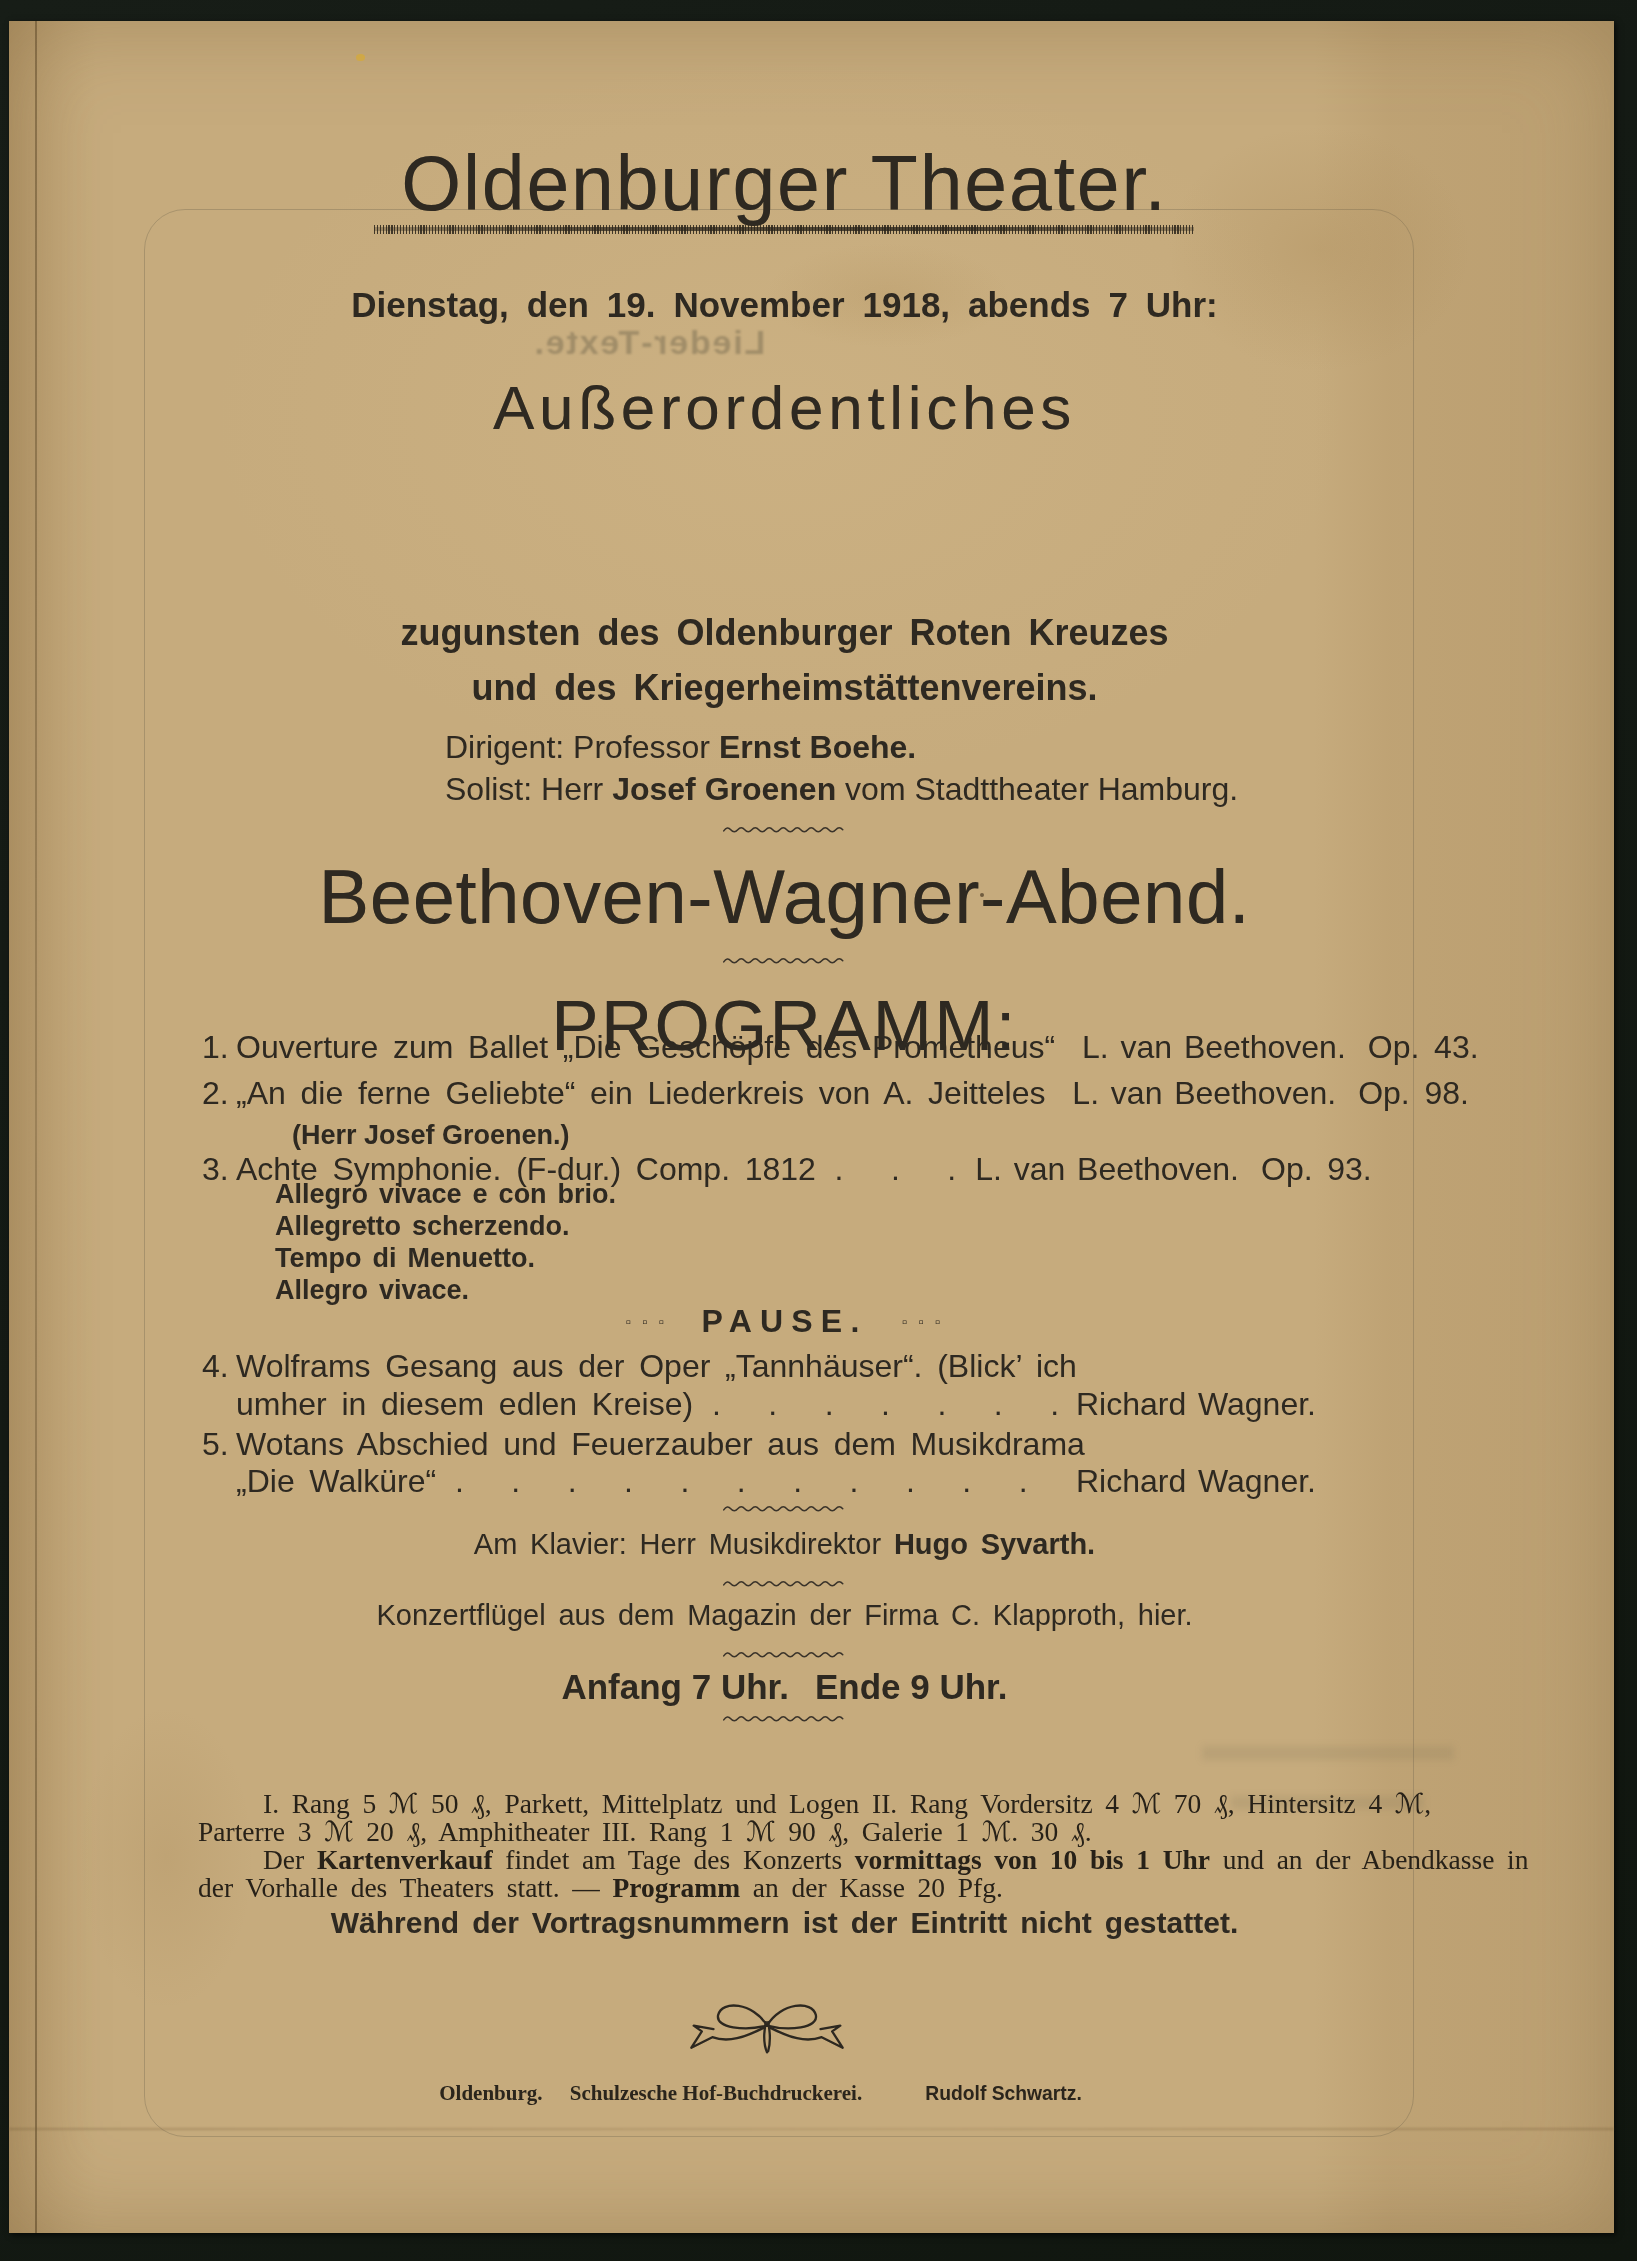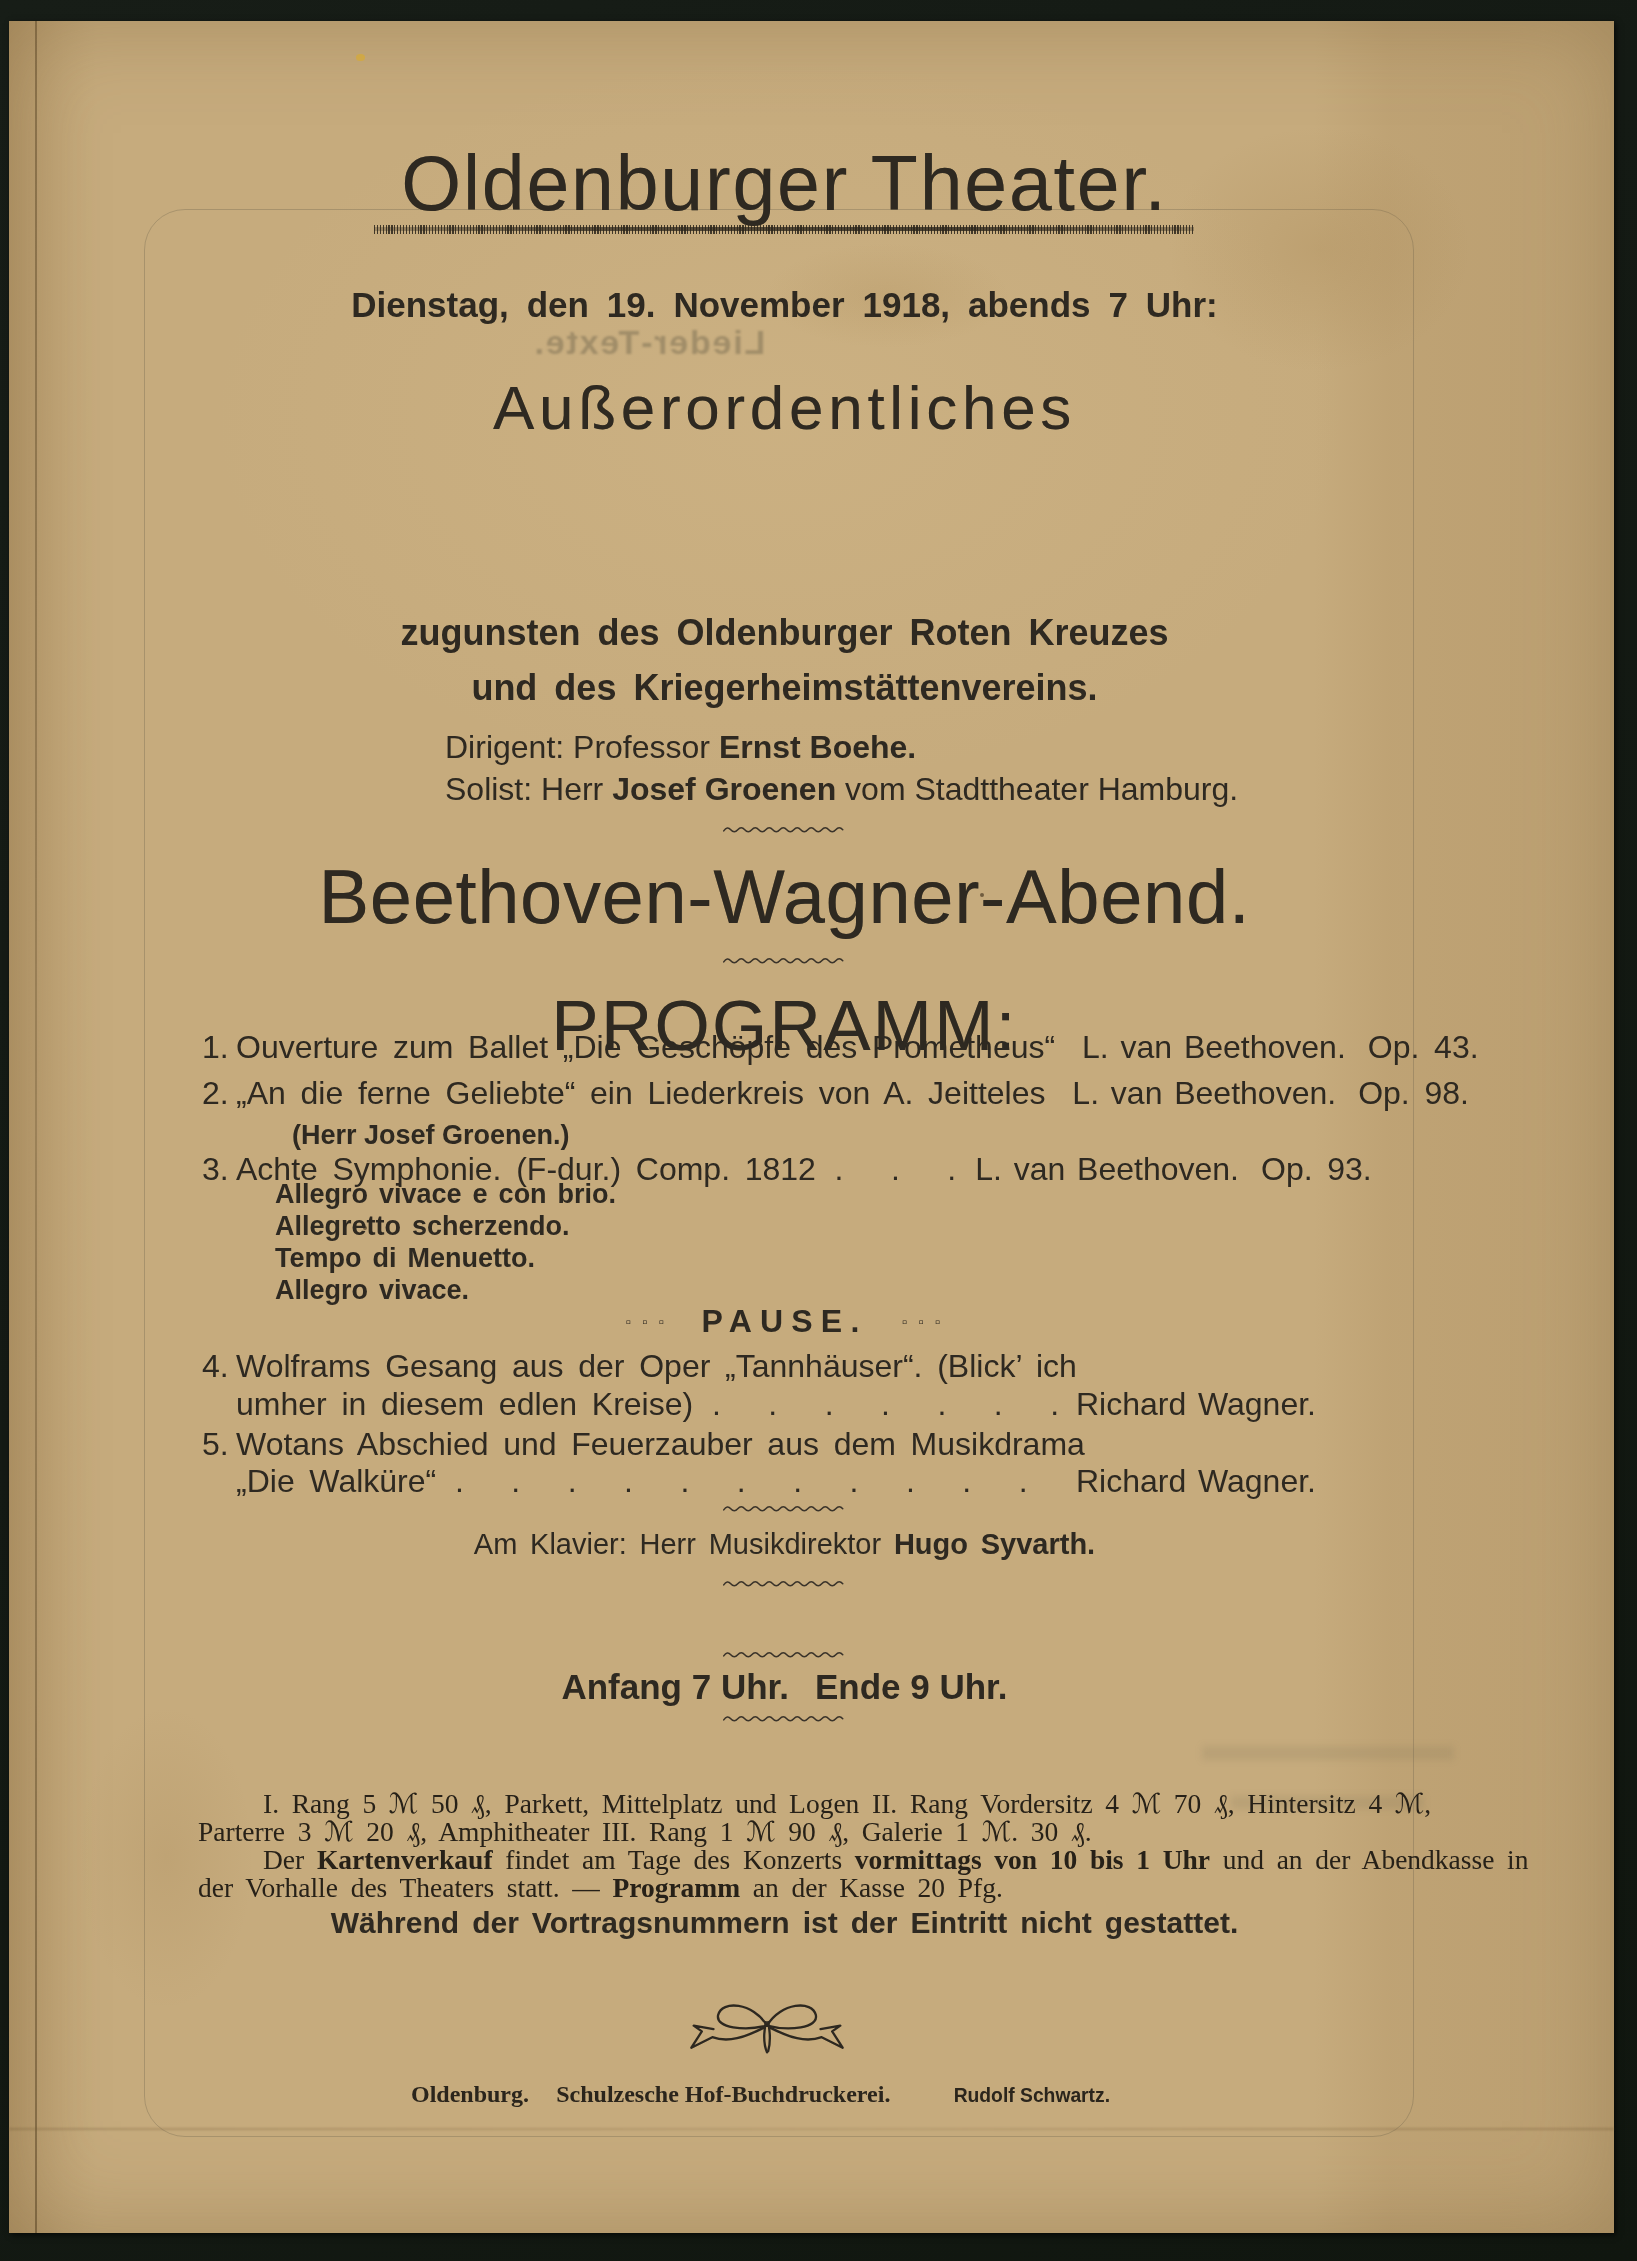--- a/index.html
+++ b/index.html
@@ -75,21 +75,21 @@
   .times .gap{display:inline-block;width:26px;}
   .priceheading{font-size:32px;font-weight:700;word-spacing:5.8px;}
   .fineline{position:absolute;font-size:27.5px;word-spacing:5.8px;white-space:nowrap;}
   .fineline b{font-weight:700;}
   .notice{font-size:30px;font-weight:700;word-spacing:4.7px;padding-right:56px;}
   .squig{position:absolute;left:202px;width:1165px;text-align:center;}
   .squig svg{display:inline-block;}
   .bowwrap{position:absolute;left:202px;width:1165px;text-align:center;transform:translateX(-17.5px);}
   .imprint{position:absolute;left:202px;width:1165px;text-align:center;padding-right:48px;
            box-sizing:border-box;white-space:nowrap;}
-  .imprint .ser{font-family:"Liberation Serif","DejaVu Serif",serif;font-weight:700;font-size:24px;color:#2b251c;text-align:right;}
+  .imprint .ser{font-family:"Liberation Serif","DejaVu Serif",serif;font-weight:700;font-size:21px;color:#2b251c;text-align:right;}
   .imprint .sans{font-family:"Liberation Sans",sans-serif;font-weight:700;font-size:19.3px;color:#2b251c;margin-left:36px;}
   .imprint .sp{display:inline-block;width:24.6px;}
 </style>
 </head>
 <body>
 
 <div id="page">
 
   <div id="paper">
     <div class="crease-v"></div>
@@ -191,20 +191,21 @@
   <div class="squig" style="top:1503px;"><svg width="126" height="8.2" viewBox="0 0 216 14">
         <path d="M3 10 Q9 1 15 8 T27 8 T39 8 T51 8 T63 8 T75 8 T87 8 T99 8 T111 8 T123 8 T135 8 T147 8 T159 8 T171 8 T183 8 T195 8 T207 8" fill="none" stroke="#3a332a" stroke-width="2.6" stroke-linecap="round"></path>
       </svg></div>
 
   <div class="centered klavier ink" style="top:1528px;"><span>Am Klavier: Herr Musikdirektor </span><b>Hugo Syvarth.</b></div>
 
   <div class="squig" style="top:1578px;"><svg width="126" height="8.2" viewBox="0 0 216 14">
         <path d="M3 10 Q9 1 15 8 T27 8 T39 8 T51 8 T63 8 T75 8 T87 8 T99 8 T111 8 T123 8 T135 8 T147 8 T159 8 T171 8 T183 8 T195 8 T207 8" fill="none" stroke="#3a332a" stroke-width="2.6" stroke-linecap="round"></path>
       </svg></div>
 
+  <div class="centered fluegel ink" style="top:1599px;">Konzertflügel aus dem Magazin der Firma C. Klapproth, hier.</div>
 
   <div class="squig" style="top:1649px;"><svg width="126" height="8.2" viewBox="0 0 216 14">
         <path d="M3 10 Q9 1 15 8 T27 8 T39 8 T51 8 T63 8 T75 8 T87 8 T99 8 T111 8 T123 8 T135 8 T147 8 T159 8 T171 8 T183 8 T195 8 T207 8" fill="none" stroke="#3a332a" stroke-width="2.6" stroke-linecap="round"></path>
       </svg></div>
 
   <div class="centered times ink" style="top:1667px;"><span>Anfang 7 Uhr.</span><span class="gap"></span><span>Ende 9 Uhr.</span></div>
 
   <div class="squig" style="top:1713px;"><svg width="126" height="8.2" viewBox="0 0 216 14">
         <path d="M3 10 Q9 1 15 8 T27 8 T39 8 T51 8 T63 8 T75 8 T87 8 T99 8 T111 8 T123 8 T135 8 T147 8 T159 8 T171 8 T183 8 T195 8 T207 8" fill="none" stroke="#3a332a" stroke-width="2.6" stroke-linecap="round"></path>
       </svg></div>

